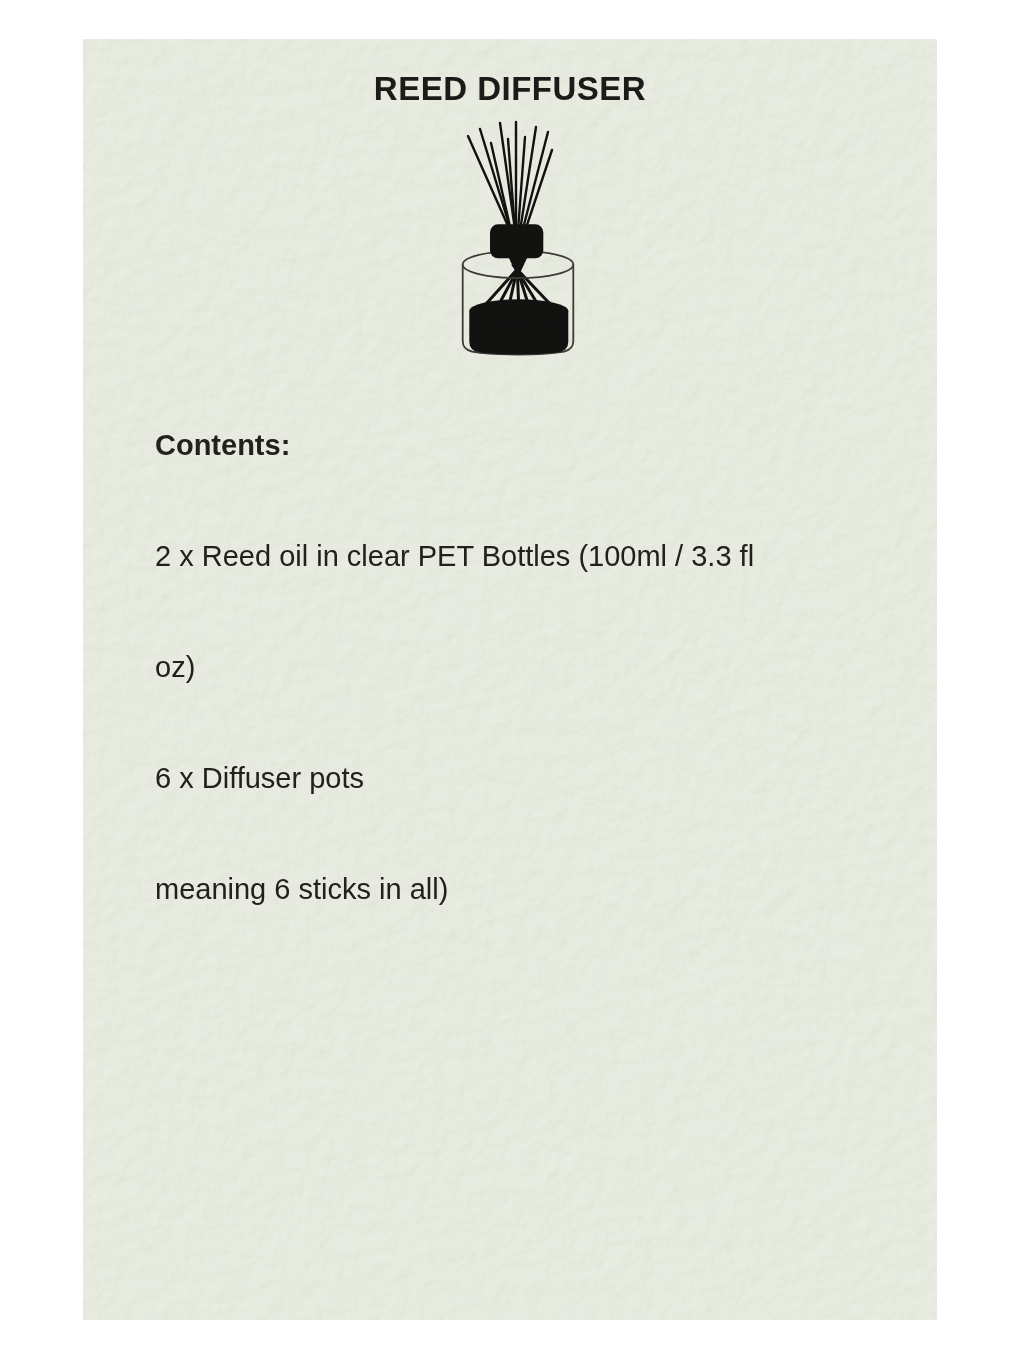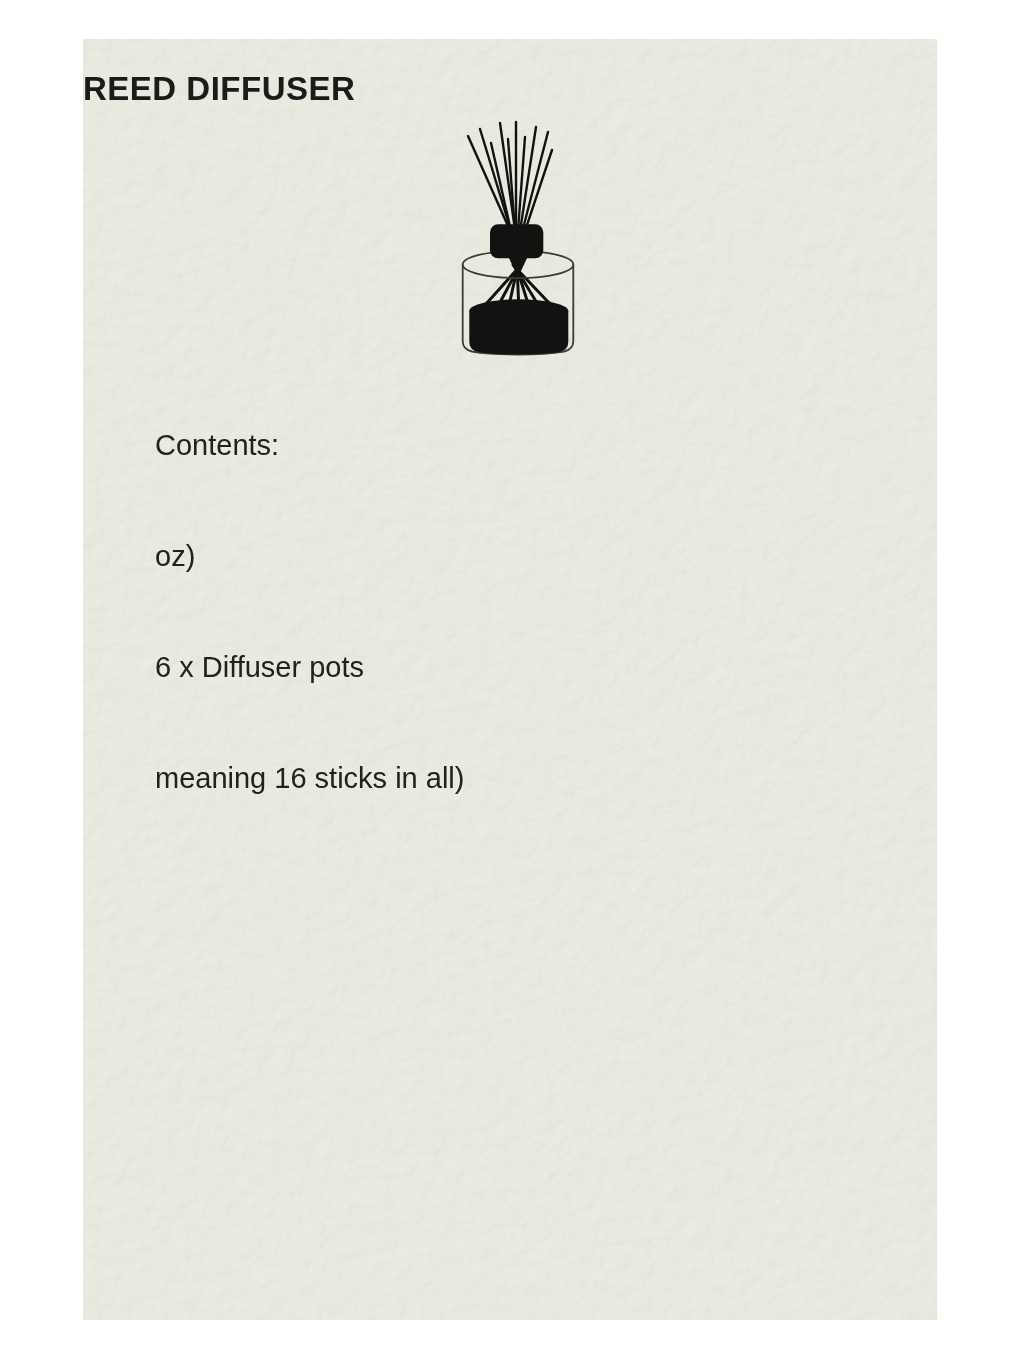--- a/index.html
+++ b/index.html
@@ -21,41 +21,42 @@
     position: absolute; left: 0; top: 0;
     width: 100%; height: 100%;
     display: block;
   }
   .content {
     position: absolute; inset: 0;
   }
   .page-title {
     position: absolute;
     left: 0; top: 31px; width: 100%;
+    text-align: center;
     font-size: 33px;
     font-weight: bold;
     letter-spacing: 0.5px;
     color: #1b1b19;
     white-space: pre;
   }
   .diffuser-svg {
     position: absolute;
     left: 317px; top: 81px;
     width: 240px; height: 240px;
   }
   .text-col {
     position: absolute;
     left: 72px; top: 314px;
     width: 770px;
     font-size: 29px;
     line-height: 37px;
     color: #21211e;
     white-space: pre;
   }
-  .heading { font-weight: normal; }
+  .heading { font-weight: bold; }
   .gap-line { height: 37px; }
   .line, .heading, .footnote { white-space: pre; }
 </style>
 </head>
 <body>
 
 <div class="panel">
 
   <svg class="texture-svg" width="854" height="1281" viewBox="0 0 854 1281" preserveAspectRatio="none" aria-hidden="true">
     <defs>
@@ -118,23 +119,24 @@
       </g>
 
       <g>
         <rect x="90" y="104.3" width="53.3" height="34" rx="8" fill="#121211"></rect>
         <polygon points="108,136 128,136 121,151 115,151" fill="#121211"></polygon>
       </g>
     </svg>
 
     <div class="text-col">
       <div class="heading">Contents:</div>
+      <div class="line">2 x Reed oil in clear PET Bottles (100ml / 3.3 fl</div>
       <div class="line">oz)</div>
       <div class="line">6 x Diffuser pots</div>
-      <div class="line">meaning 16 sticks in all)</div>
+      <div class="line">meaning 6 sticks in all)</div>
 
       <div class="gap-line"></div>
 
       
       
       
       
       
       
       

